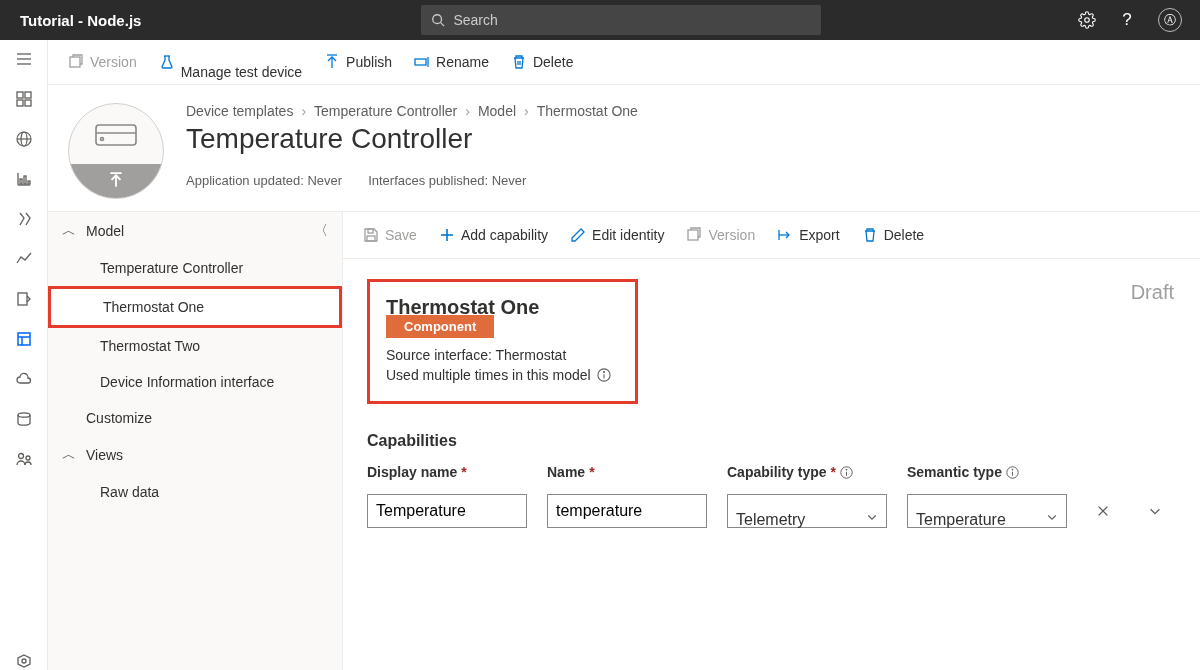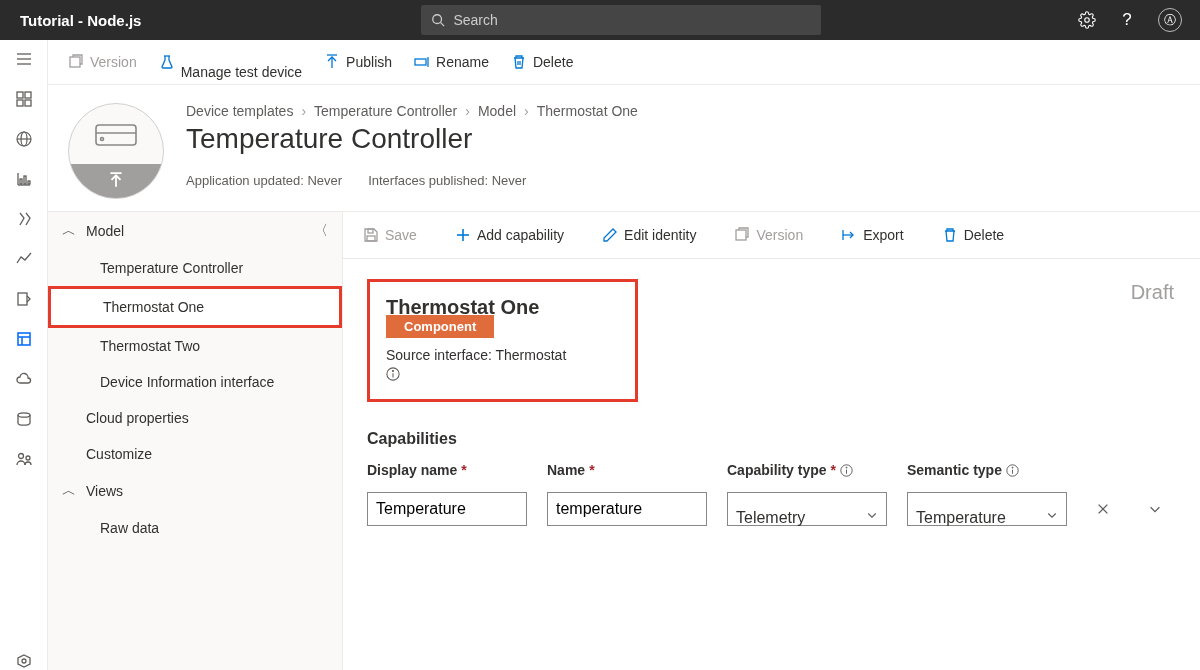--- a/index.html
+++ b/index.html
@@ -32,21 +32,21 @@
 .meta { display:flex; gap:26px; font-size:13px; color:#605e5c; }
 .body-split { display:flex; flex:1; overflow:hidden; }
 .sidepanel { width:295px; border-top:1px solid #edebe9; border-right:1px solid #edebe9; background:#faf9f8; overflow:auto; }
 .sidepanel .sec { display:flex; align-items:center; padding:10px 14px; color:#323130; cursor:pointer; }
 .sidepanel .sec .chev { margin-right:10px; color:#605e5c; }
 .sidepanel .sec .collapse { margin-left:auto; color:#605e5c; }
 .tree-item { padding:10px 14px 10px 38px; cursor:pointer; color:#323130; }
 .tree-sub { padding-left:52px; }
 .tree-item.selected { background:#fff; border:3px solid #e43b2c; }
 .main { flex:1; display:flex; flex-direction:column; overflow:auto; }
-.subcmd { height:48px; border-top:1px solid #edebe9; border-bottom:1px solid #edebe9; display:flex; align-items:center; padding:16px 20px; gap:38px; }
+.subcmd { height:48px; border-top:1px solid #edebe9; border-bottom:1px solid #edebe9; display:flex; align-items:center; padding:16px 20px; gap:22px; }
 .pane { padding:20px 24px; position:relative; }
 .draft { position:absolute; top:22px; right:26px; color:#a19f9d; font-size:20px; }
 .hl-box { border:3px solid #e43b2c; padding:14px 16px 18px 16px; width:271px; margin-bottom:12px; }
 .comp-title { font-size:20px; font-weight:600; display:inline-block; margin-right:10px; }
 .badge { background:#e06c3c; color:#fff; font-size:13px; font-weight:600; padding:4px 18px; vertical-align:3px; }
 .src { margin-top:10px; font-size:14px; color:#323130; }
 .src2 { margin-top:4px; font-size:14px; color:#323130; display:flex; align-items:center; gap:6px; }
 .para { font-size:14px; color:#323130; max-width:780px; line-height:1.45; }
 .link { color:#0078d4; cursor:pointer; }
 .sect-h { font-size:16px; font-weight:600; margin-top:28px; margin-bottom:8px; }
@@ -249,21 +249,20 @@
       <div class="sidepanel">
         <div class="sec">
           <span class="chev">︿</span>
           <span>Model</span>
           <span class="collapse">〈</span>
         </div>
         <div class="tree-item tree-sub">Temperature Controller</div>
         <div class="tree-item tree-sub selected">Thermostat One</div>
         <div class="tree-item tree-sub">Thermostat Two</div>
         <div class="tree-item tree-sub">Device Information interface</div>
-        <div class="tree-item">Cloud properties</div>
         <div class="tree-item">Customize</div>
         <div class="sec">
           <span class="chev">︿</span>
           <span>Views</span>
         </div>
         <div class="tree-item tree-sub">Raw data</div>
       </div>
 
       <div class="main">
         <div class="subcmd">
@@ -311,20 +310,21 @@
           </div>
         </div>
 
         <div class="pane">
           <div class="draft">Draft</div>
           <div class="hl-box">
             <span class="comp-title">Thermostat One</span>
             <span class="badge">Component</span>
             <div class="src">Source interface: Thermostat</div>
             <div class="src2">
+              <span>Used multiple times in this model</span>
               <svg width="14" height="14" viewBox="0 0 16 16" fill="none" stroke="#605e5c" stroke-width="1.2">
                   <circle cx="8" cy="8" r="7"></circle>
                   <line x1="8" y1="7" x2="8" y2="12"></line>
                   <circle cx="8" cy="4.5" r="0.6" fill="#605e5c"></circle>
                 </svg>
             </div>
           </div>
 
           <div class="sect-h">Capabilities</div>
 

